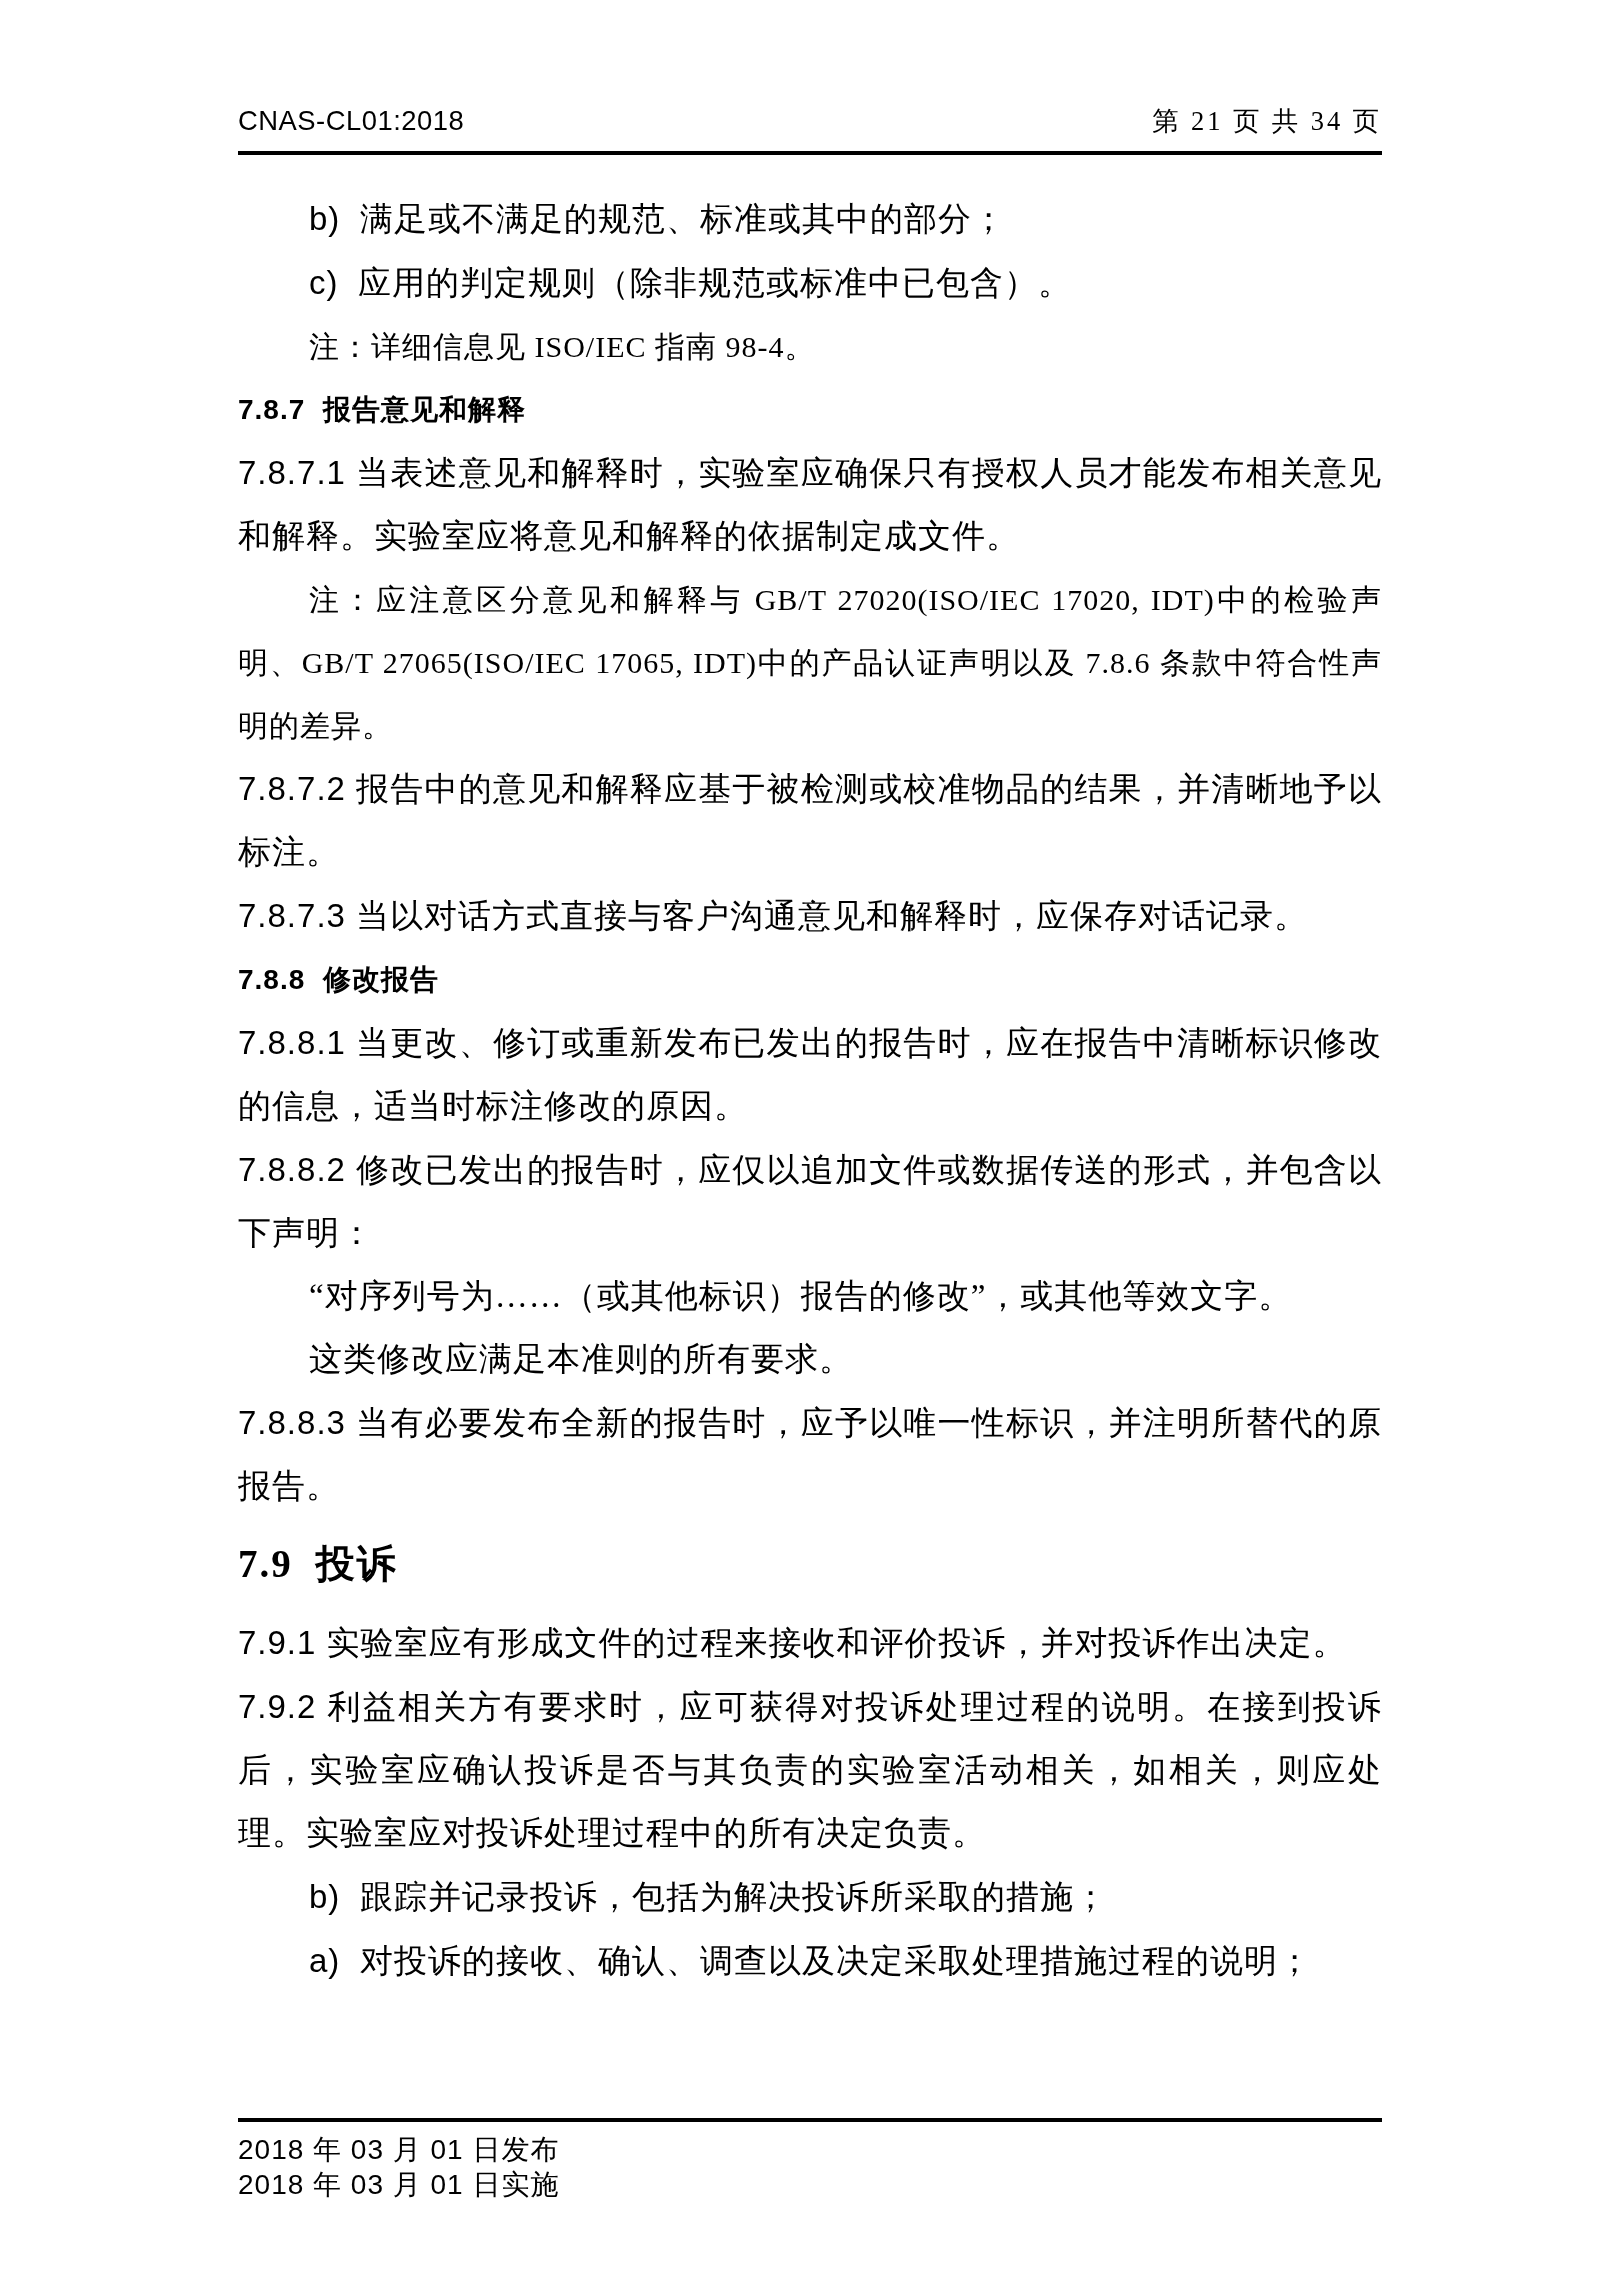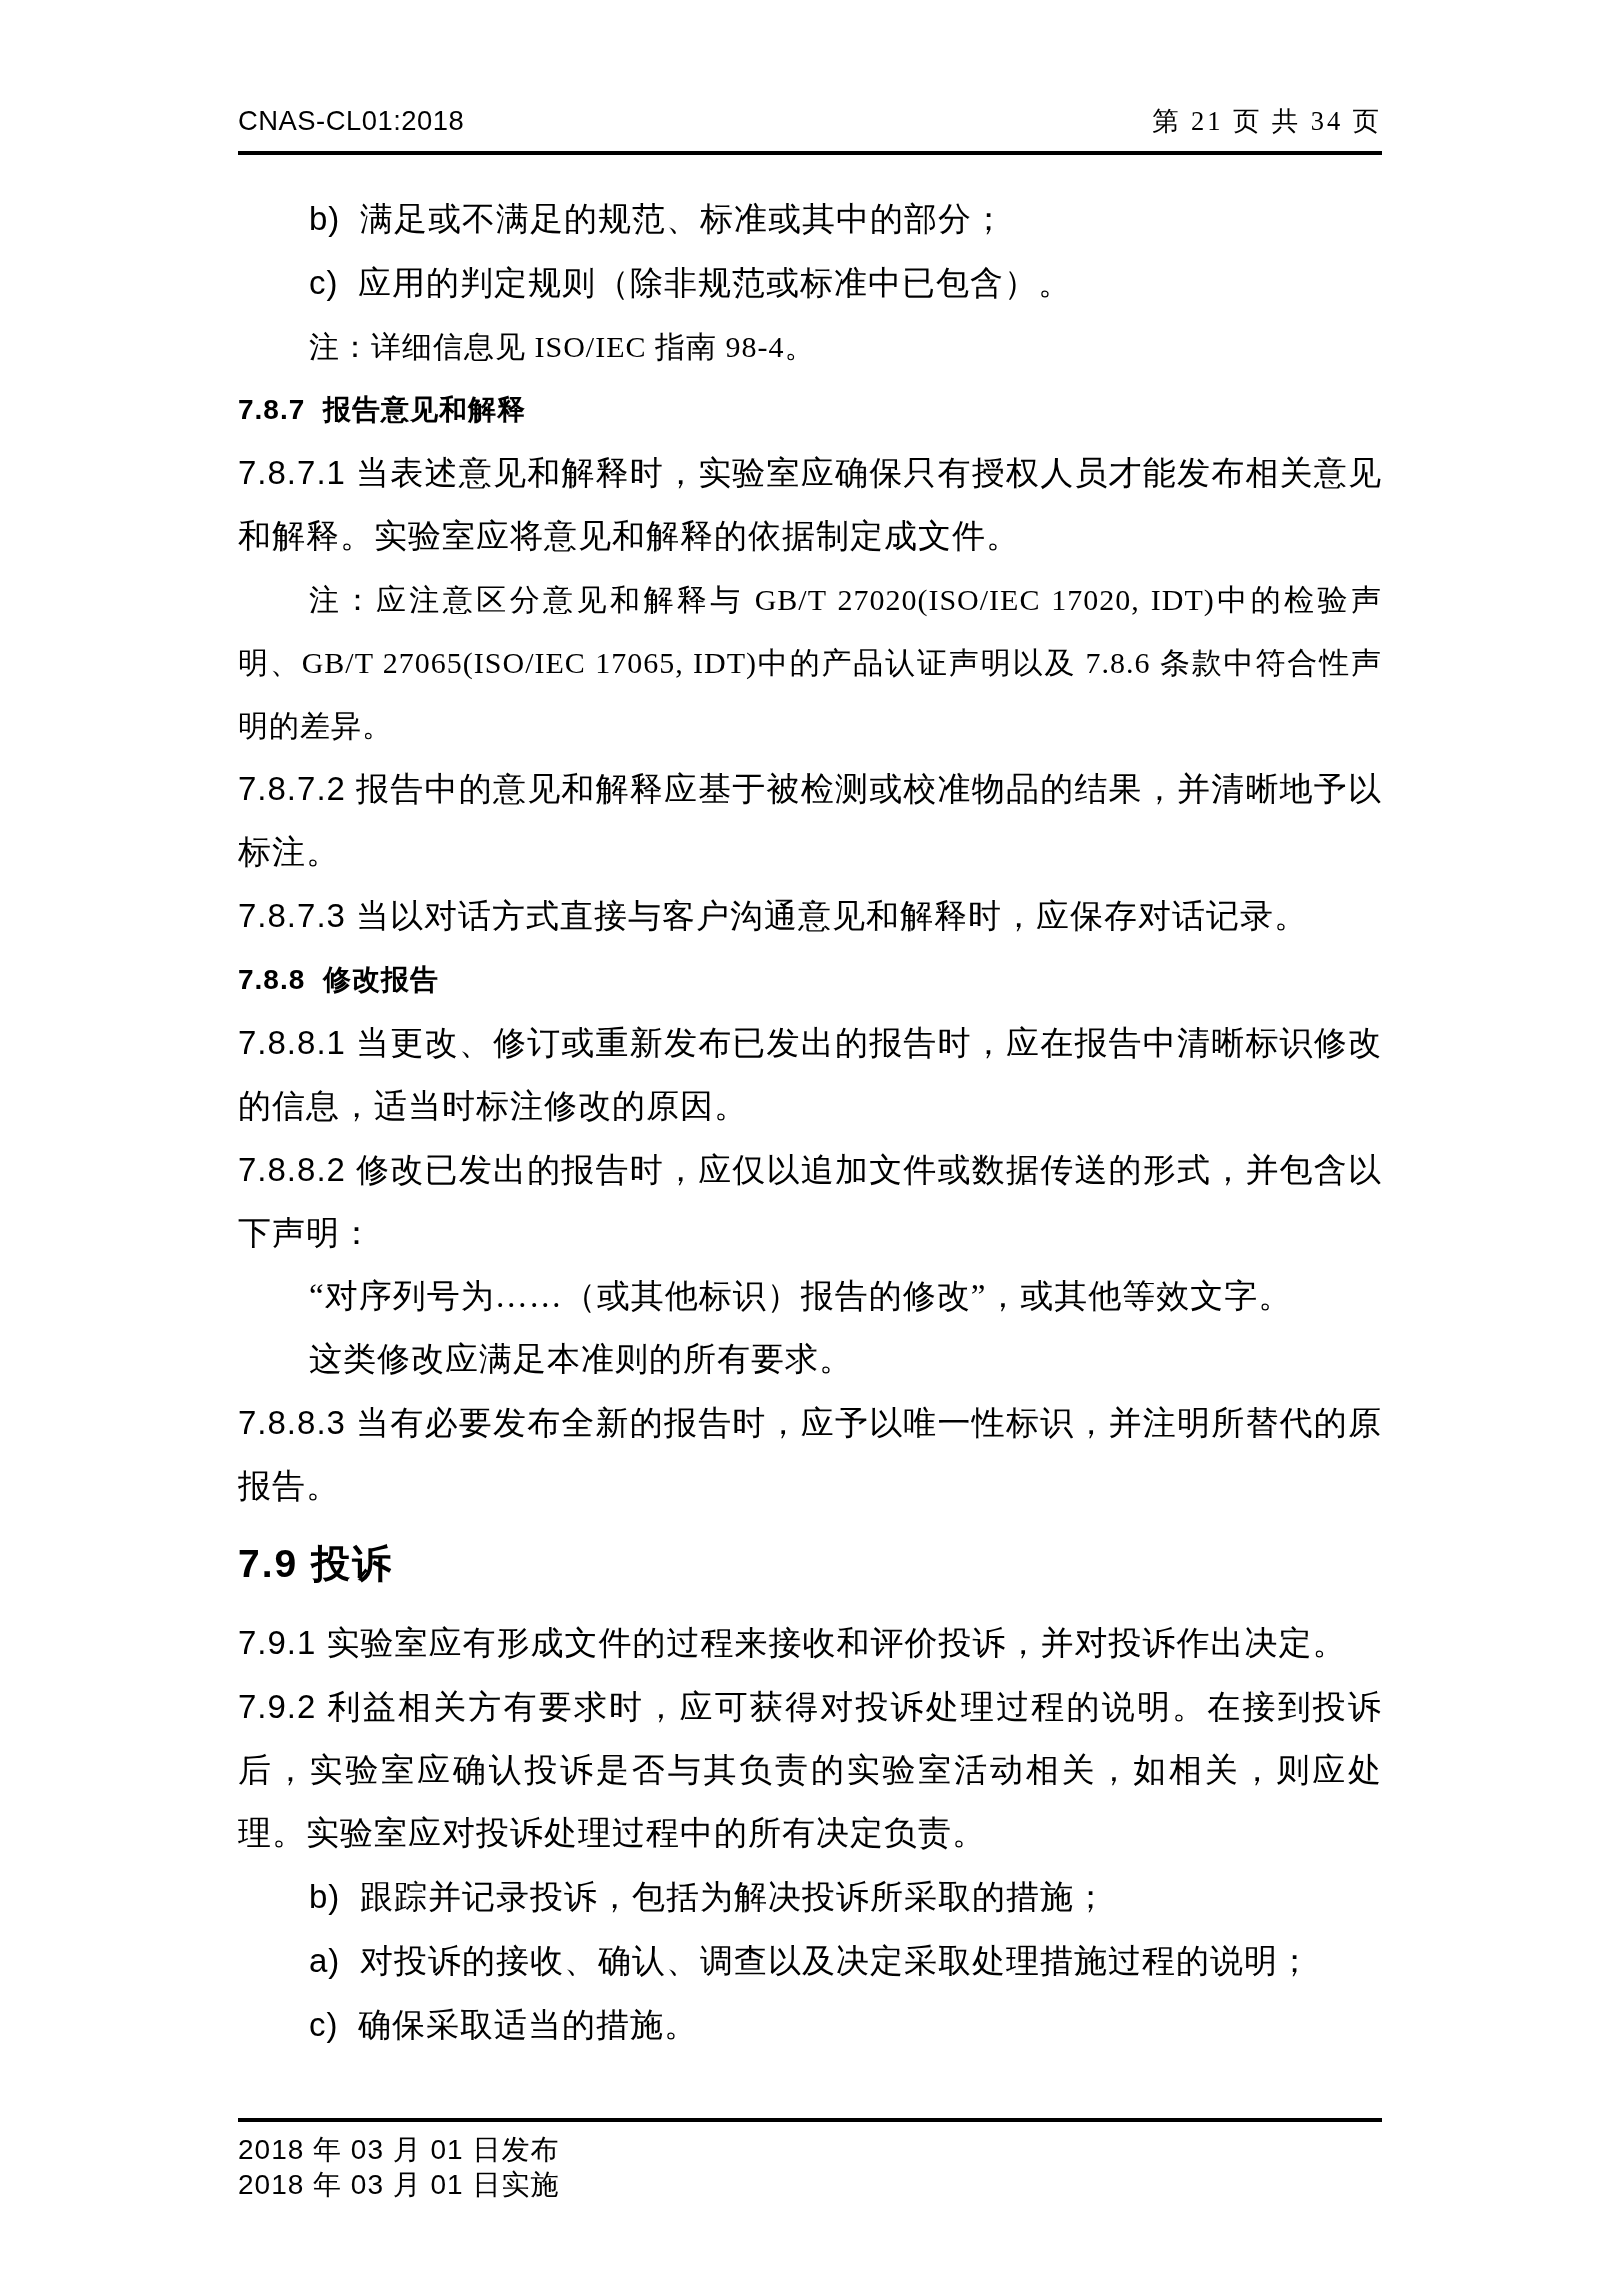--- a/index.html
+++ b/index.html
@@ -40,21 +40,21 @@
     font-weight: bold; font-size: 28px; line-height: 63px;
     font-family: "Liberation Sans", "DejaVu Sans", sans-serif;
   }
   h3.sec .hnum { margin-right: 17.6px; }
   h2.sec {
     font-weight: bold; font-size: 39px; line-height: 86px;
     margin: 3.9px 0 3.9px 0 !important;
     font-family: "Liberation Sans", "DejaVu Sans", sans-serif;
     letter-spacing: 2px;
   }
-  h2.sec .hnum { margin-right: 13px; }
+  h2.sec .hnum { margin-right: 23px; font-family: Liberation Serif, serif; }
 
   
   .ftr { position: absolute; left: 238px; width: 1144px; top: 2118px; }
   .ftr-row {
     display: flex; justify-content: space-between;
     margin-top: 9.8px; font-size: 28px; line-height: 35px;
     font-family: "Liberation Sans", "DejaVu Sans", sans-serif;
     letter-spacing: 1px;
     flex-direction: column;
   }
@@ -104,21 +104,20 @@
 
     <p><span class="cnum">7.9.1</span><span>实验室应有形成文件的过程来接收和评价投诉，并对投诉作出决定。</span></p>
 
     <p><span class="cnum">7.9.2</span><span>利益相关方有要求时，应可获得对投诉处理过程的说明。在接到投诉后，实验室应确认投诉是否与其负责的实验室活动相关，如相关，则应处理。实验室应对投诉处理过程中的所有决定负责。</span></p>
 
 
     <p class="indent"><span class="marker">b)</span><span>跟踪并记录投诉，包括为解决投诉所采取的措施；</span></p>
 
     <p class="indent"><span class="marker">a)</span><span>对投诉的接收、确认、调查以及决定采取处理措施过程的说明；</span></p>
 
-    <p class="indent"><span class="marker">c)</span><span>确保采取适当的措施。</span></p>
 
   </div>
 </div>
 
 <div class="ftr">
   <div class="rule" style="margin-top:0"></div>
   <div class="ftr-row">
     <span>2018 年 03 月 01 日发布</span>
     <span>2018 年 03 月 01 日实施</span>
   </div>

